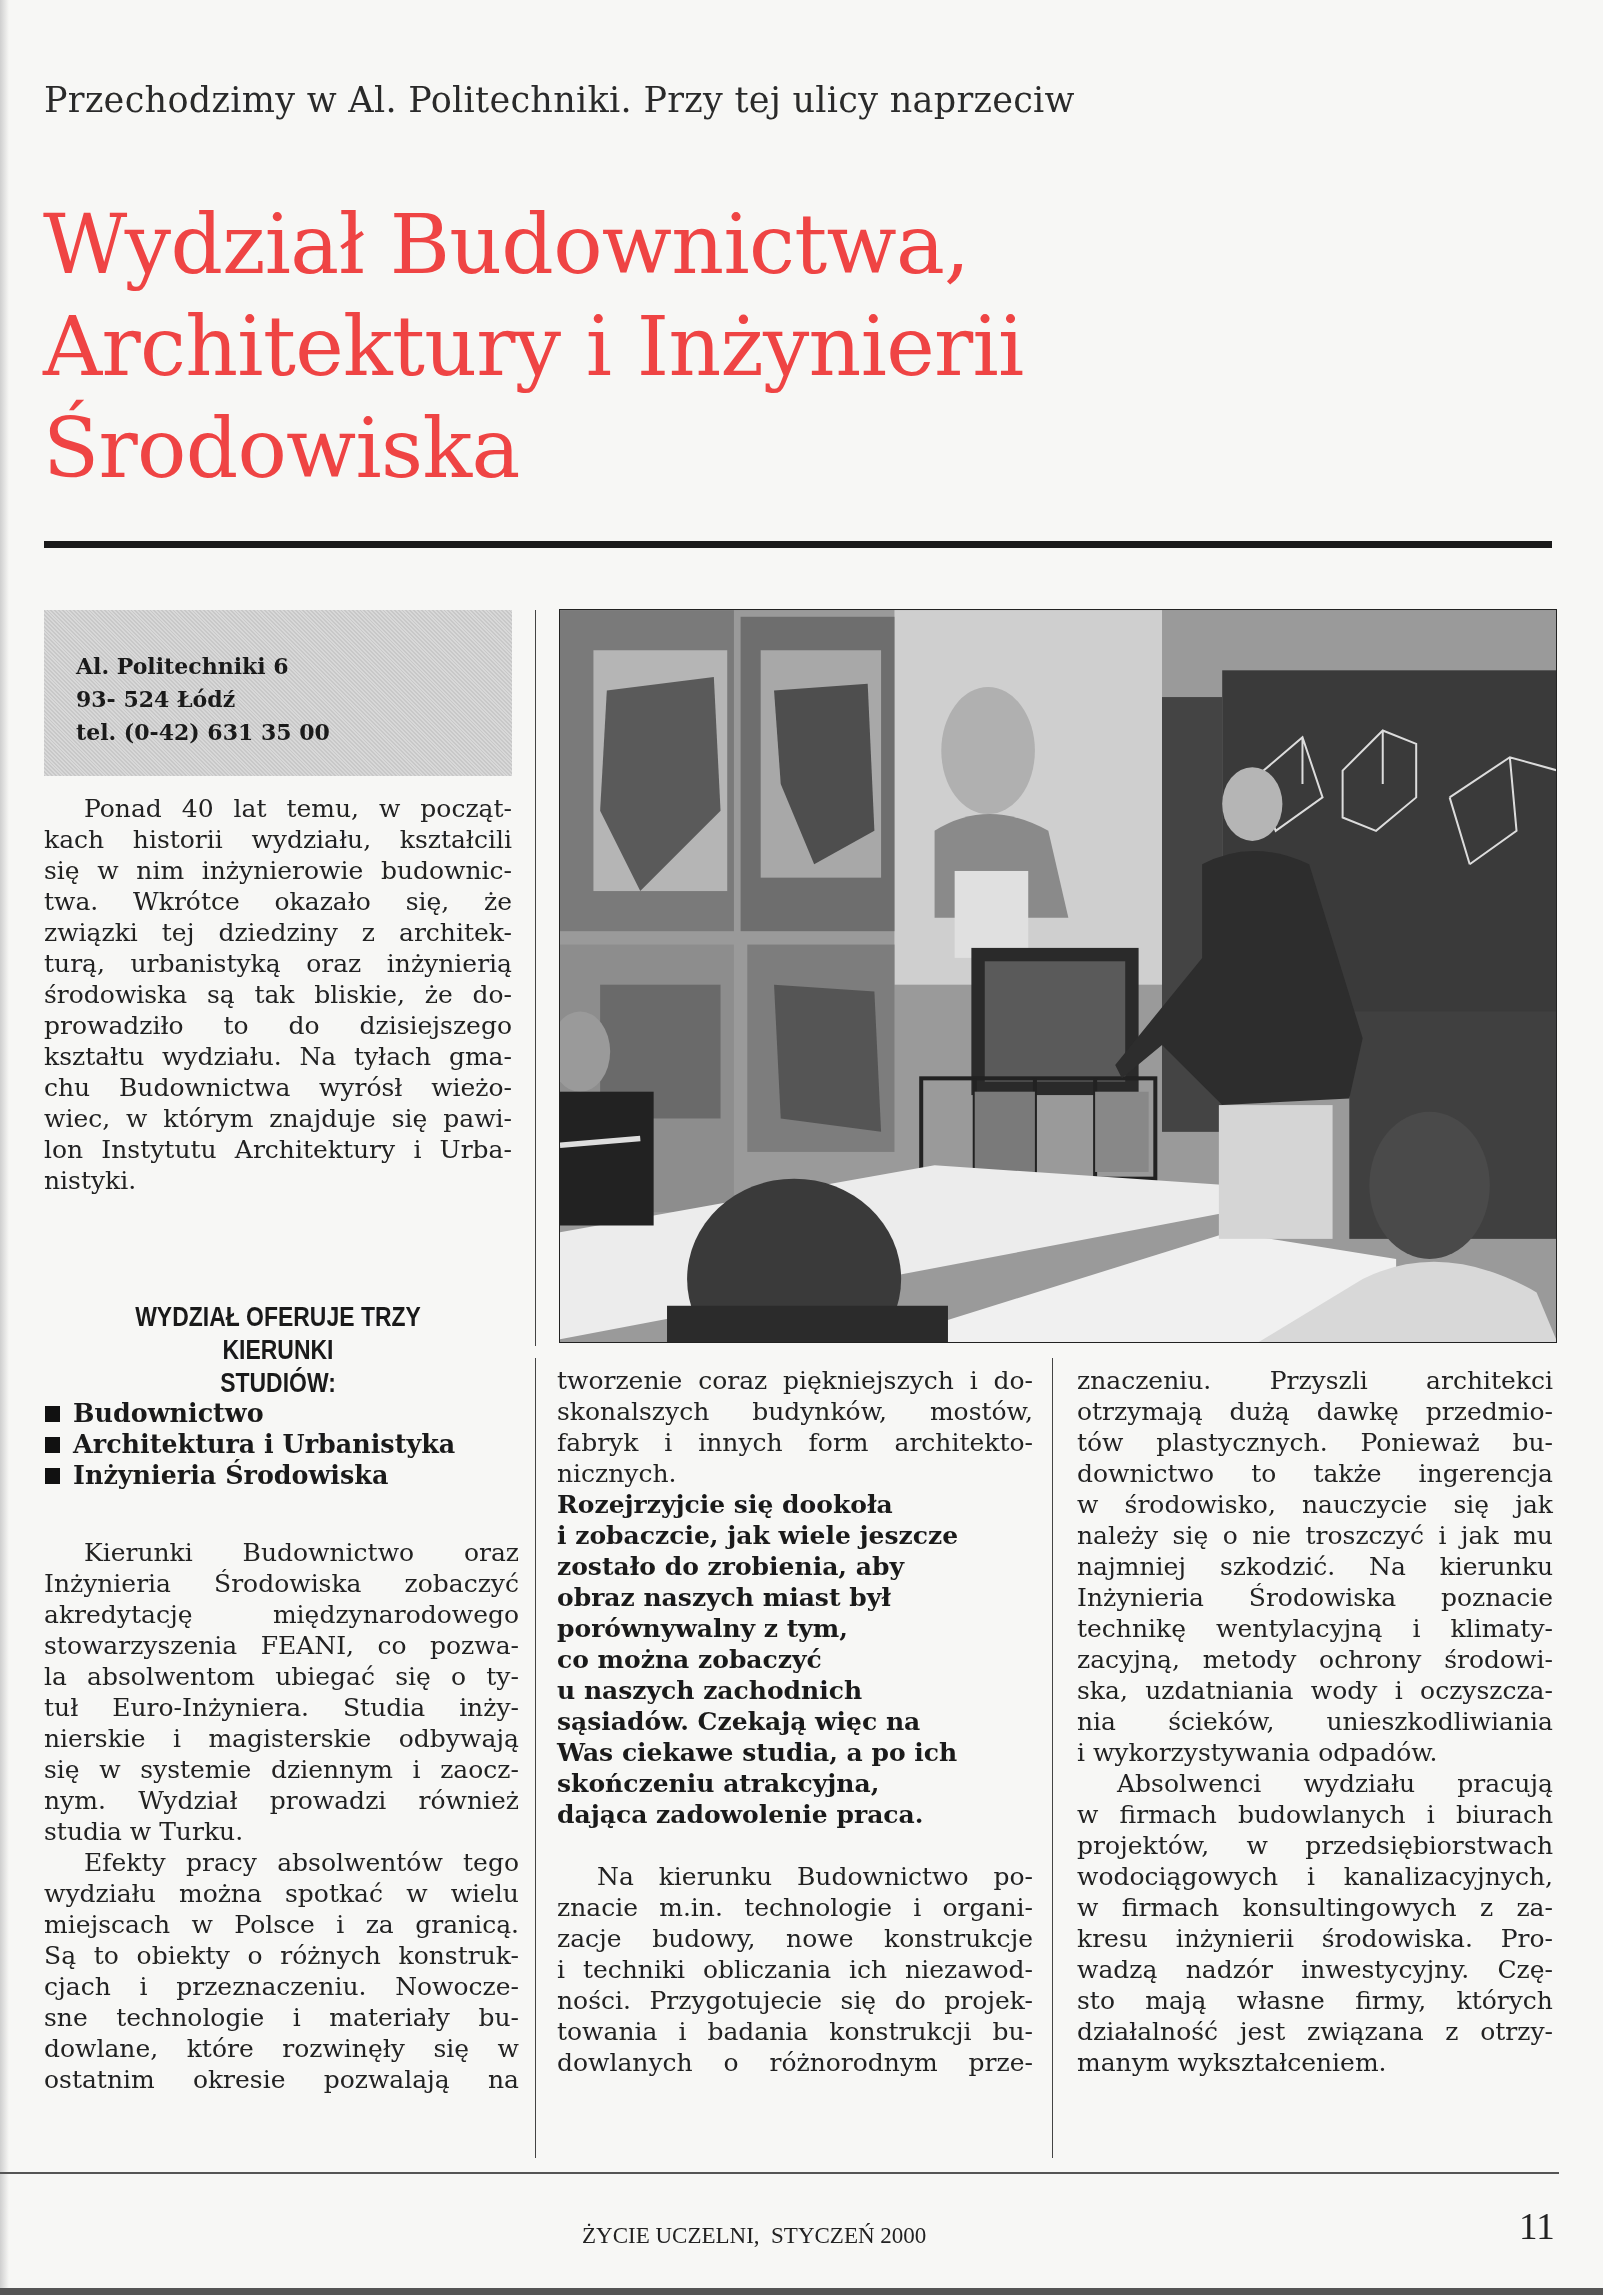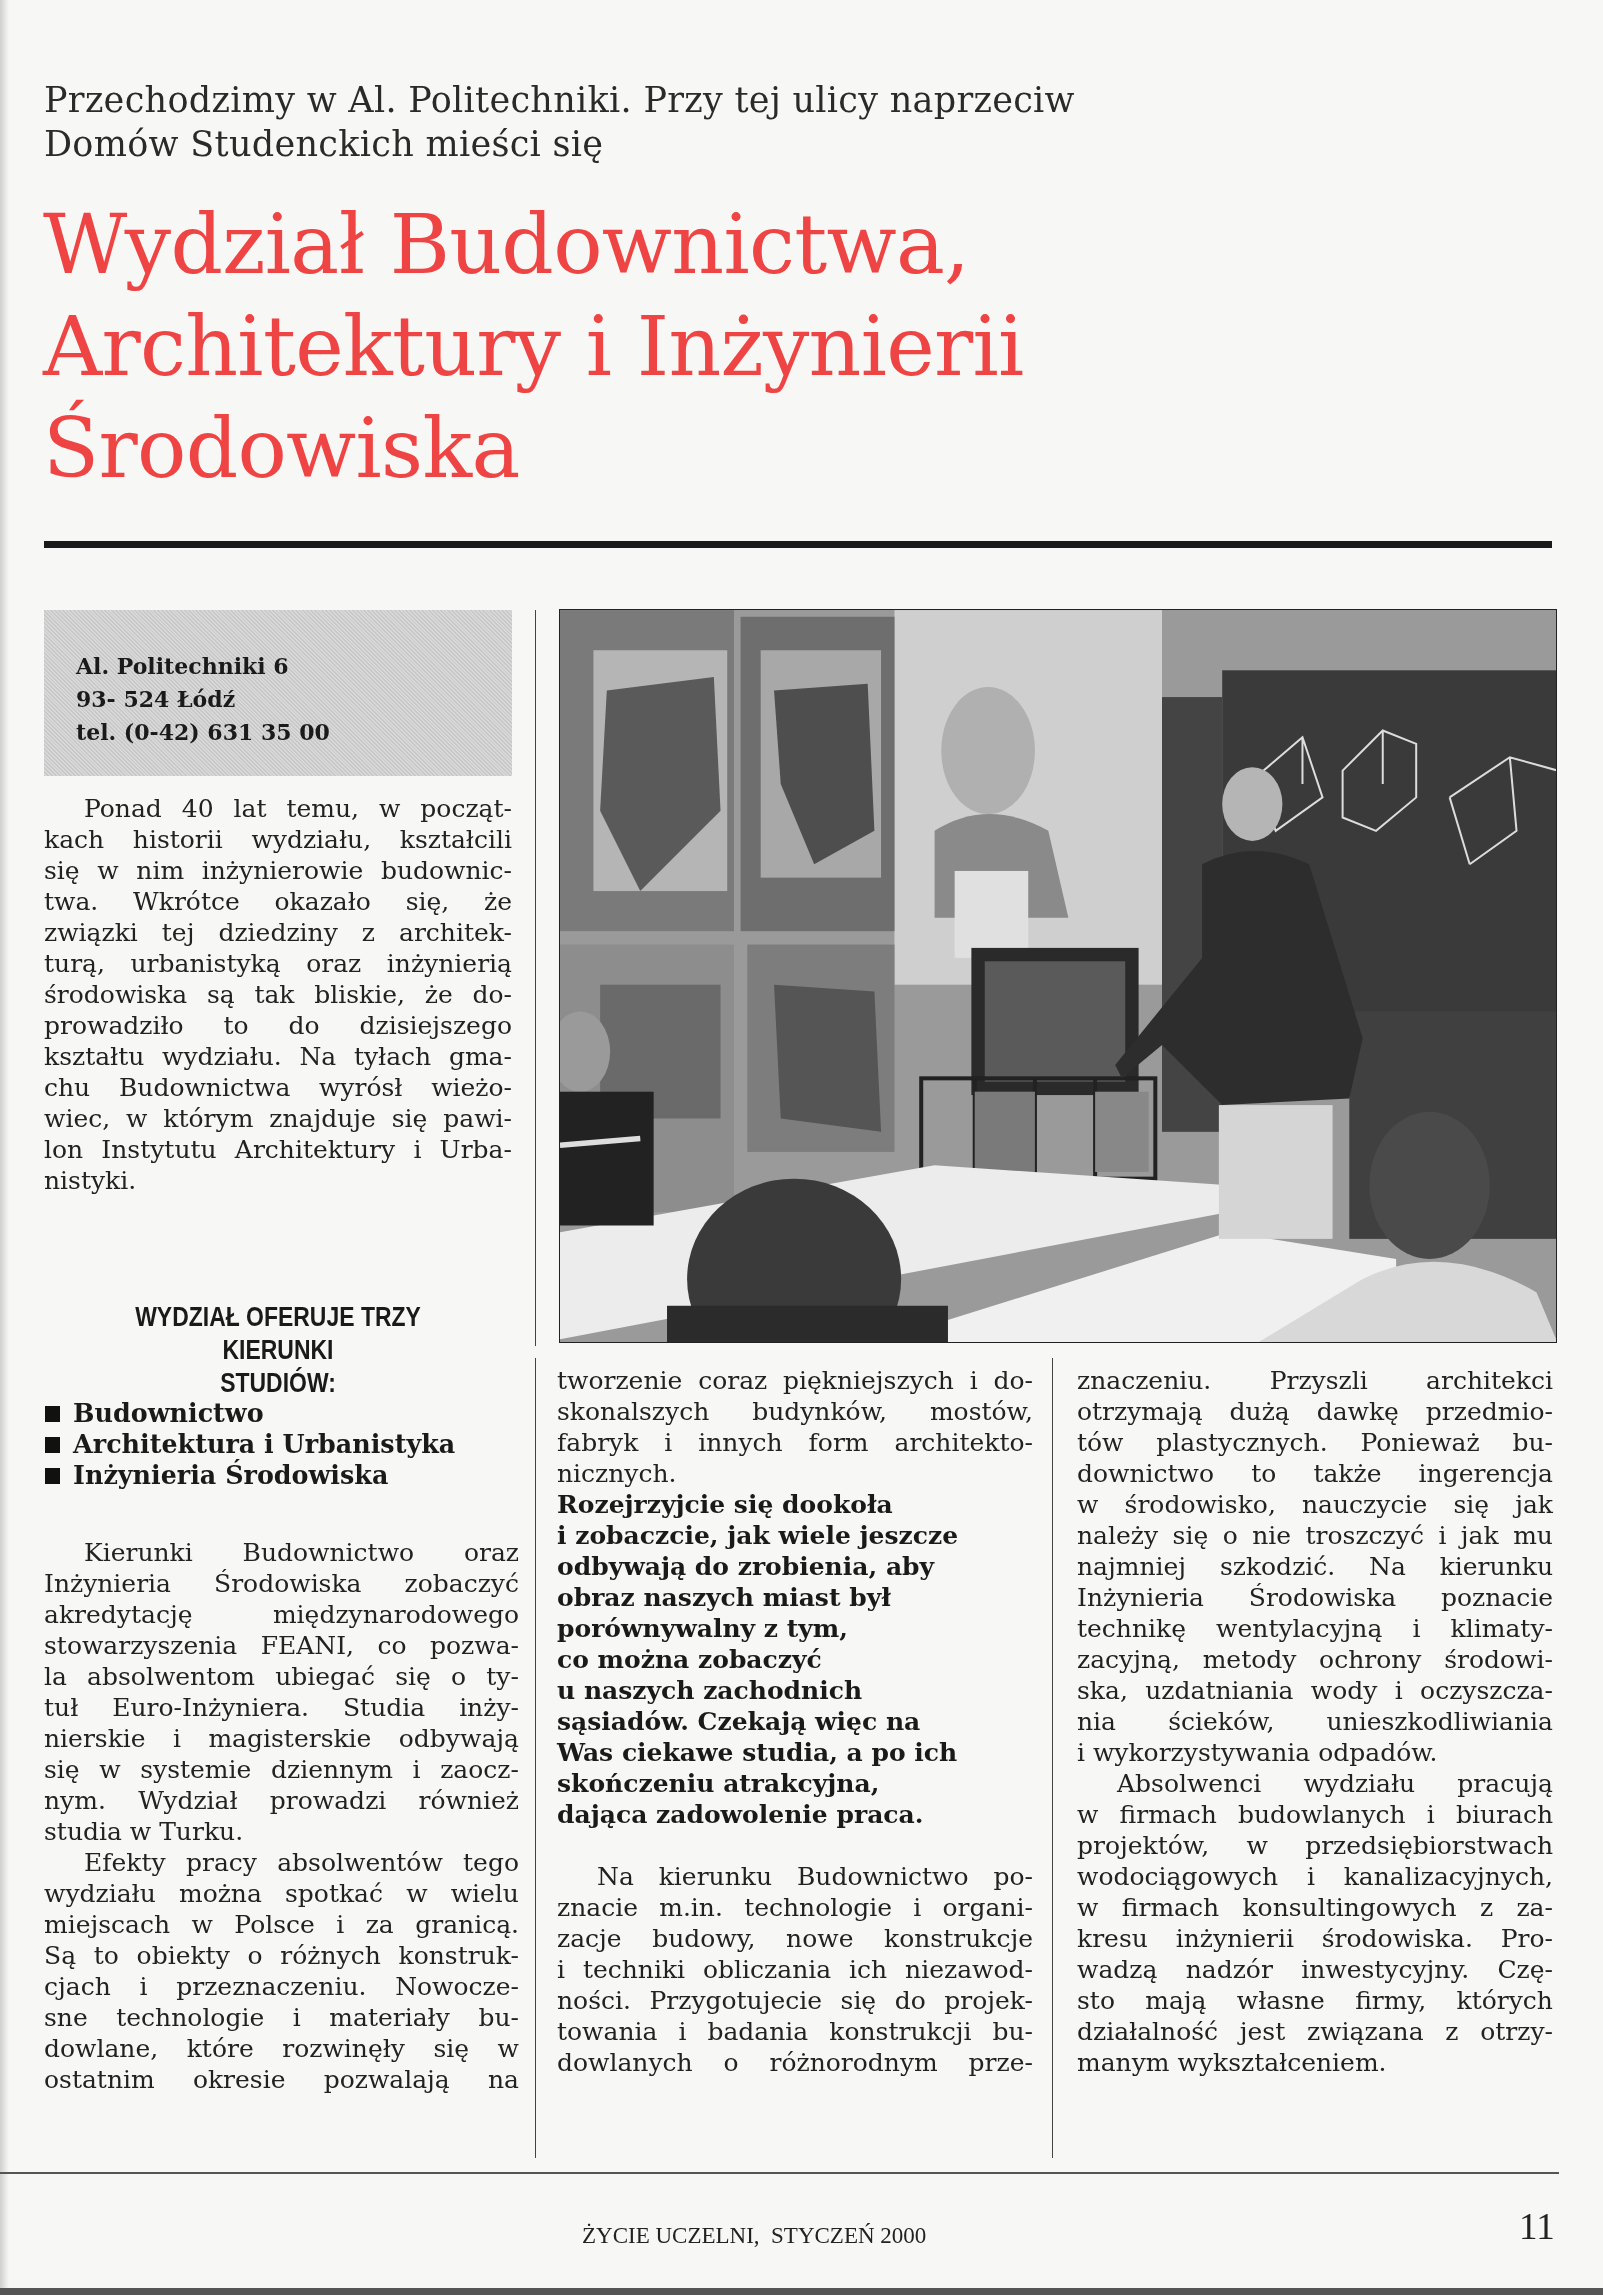--- a/index.html
+++ b/index.html
@@ -57,21 +57,20 @@
   .page-number { position: absolute; left: 1519px; top: 2205px;
     font-family: "Liberation Serif", serif; font-size: 37px; color: #222; }
 </style>
 </head>
 <body>
 
 <div class="page-shadow"></div>
 
 <div class="intro">
   <div>Przechodzimy w Al. Politechniki. Przy tej ulicy naprzeciw</div>
-  <div>Domów Studenckich mieści się</div>
 </div>
 
 <div class="title">
   <div>Wydział Budownictwa,</div>
   <div>Architektury i Inżynierii</div>
   <div>Środowiska</div>
 </div>
 
 <div class="title-rule"></div>
 
@@ -384,21 +383,21 @@
     <div class="ln">
       <span>fabryk</span>
       <span>i</span>
       <span>innych</span>
       <span>form</span>
       <span>architekto-</span>
     </div>
     <div class="ln last">nicznych.</div>
     <div class="ln bold">Rozejrzyjcie się dookoła</div>
     <div class="ln bold">i zobaczcie, jak wiele jeszcze</div>
-    <div class="ln bold">odbywają do zrobienia, aby</div>
+    <div class="ln bold">zostało do zrobienia, aby</div>
     <div class="ln bold">obraz naszych miast był</div>
     <div class="ln bold">porównywalny z tym,</div>
     <div class="ln bold">co można zobaczyć</div>
     <div class="ln bold">u naszych zachodnich</div>
     <div class="ln bold">sąsiadów. Czekają więc na</div>
     <div class="ln bold">Was ciekawe studia, a po ich</div>
     <div class="ln bold">skończeniu atrakcyjna,</div>
     <div class="ln bold">dająca zadowolenie praca.</div>
     <div class="ln gap"></div>
     <div class="ln indent">

